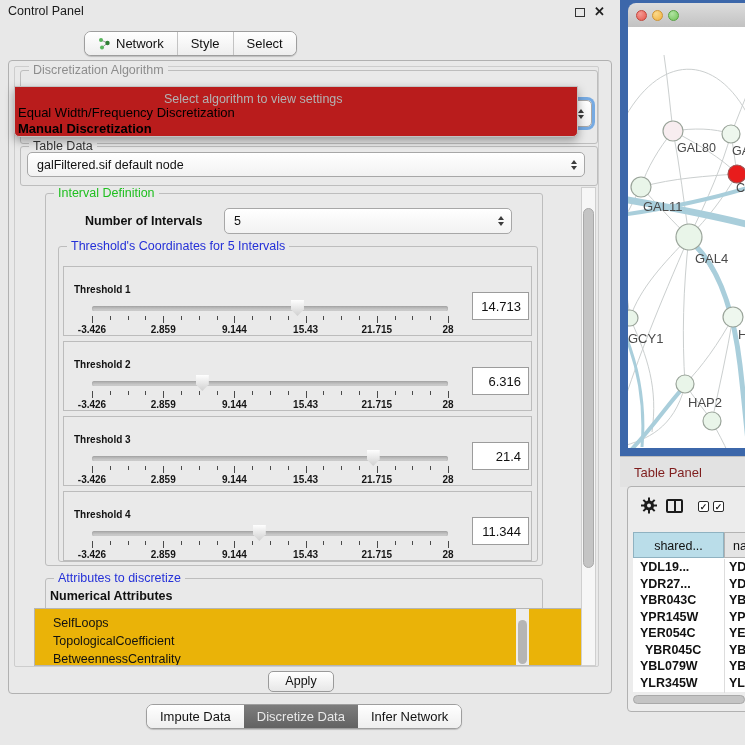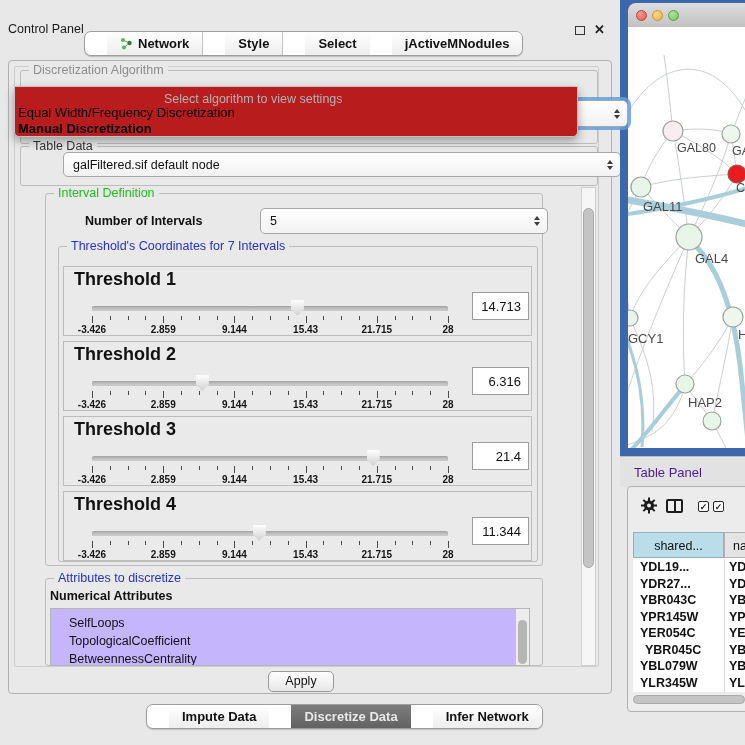--- a/index.html
+++ b/index.html
@@ -6,42 +6,42 @@
   body{width:745px;height:745px;position:relative;overflow:hidden;background:#e8e8e8;
        font-family:"Liberation Sans",sans-serif;color:#111;}
   .abs{position:absolute;}
   
   .groupbox{position:absolute;border:1px solid #bdbdbd;border-radius:3px;box-sizing:border-box;}
   .group-title{position:absolute;top:-8px;left:8px;background:#e8e8e8;padding:0 4px;font-size:12.5px;white-space:nowrap;}
   .panelframe{position:absolute;border:1px solid #b1b1b1;border-radius:4px;box-sizing:border-box;}
   
   .seg-bar{position:absolute;display:flex;border:1px solid #9e9e9e;border-radius:7px;overflow:hidden;
            background:#fff;box-shadow:0 1px 1px rgba(0,0,0,.18);}
-  .seg{padding:0 13px;line-height:23px;height:23px;font-size:13px;font-weight:700;color:#111;
-       background:linear-gradient(#ffffff,#eeeeee);display:flex;align-items:center;gap:5px;white-space:nowrap;margin-left:22px;}
+  .seg{padding:0 13px;line-height:23px;height:23px;font-size:13px;font-weight:400;color:#111;
+       background:linear-gradient(#ffffff,#eeeeee);display:flex;align-items:center;gap:5px;white-space:nowrap;}
   .seg-sel{background:linear-gradient(#7d7d7d,#626262);color:#e9e9e9;}
   .seg-sep{width:1px;background:#c3c3c3;}
   .net-ic{display:inline-flex;width:13px;height:13px;}
   
   .combo{position:absolute;background:linear-gradient(#ffffff,#f2f2f2);border:1px solid #a7a7a7;border-radius:5px;
          font-size:12.5px;color:#111;display:flex;align-items:center;padding:0 24px 0 9px;box-sizing:border-box;
-         box-shadow:inset 0 1px 0 #fff;margin-left:36px;}
+         box-shadow:inset 0 1px 0 #fff;}
   .stepper{position:absolute;right:7px;top:50%;transform:translateY(-50%);display:flex;flex-direction:column;gap:2px;}
   .arr-up{width:0;height:0;border-left:3.5px solid transparent;border-right:3.5px solid transparent;border-bottom:4.5px solid #3c3c3c;}
   .arr-dn{width:0;height:0;border-left:3.5px solid transparent;border-right:3.5px solid transparent;border-top:4.5px solid #3c3c3c;}
   .focus-ring{box-shadow:0 0 0 3px rgba(97,159,224,.85), inset 0 1px 0 #fff;}
   
   .popup{position:absolute;background:#b91c1c;border:1px solid #c2c2c2;border-radius:0 0 5px 5px;
          box-shadow:0 4px 10px rgba(0,0,0,.35);z-index:30;box-sizing:border-box;}
   .popup-prompt{position:absolute;left:149px;top:5px;color:#b3b3b3;font-size:12.5px;}
   .popup-opt{position:relative;font-size:13px;color:#000;line-height:16px;padding-left:3px;}
   .popup-opt.first{font-weight:700;}
   
   .th-panel{position:absolute;left:0;width:469px;height:70px;border:1px solid #bcbcbc;background:#eaeaea;box-sizing:border-box;}
-  .th-label{position:absolute;left:10px;top:2px;font-size:18px;font-weight:700;}
+  .th-label{position:absolute;left:10px;top:17px;font-size:10px;font-weight:700;}
   .sl-track{position:absolute;left:28px;top:39px;width:356px;height:5px;border-radius:3px;
             background:linear-gradient(#a6a6a6,#d6d6d6);box-shadow:inset 0 0 1px #878787;}
   .sl-thumb{position:absolute;width:13px;height:16px;top:33px;background:linear-gradient(#fefefe,#d0d0d0);
             clip-path:polygon(0 0,100% 0,100% 58%,50% 100%,0 58%);filter:drop-shadow(0 0 0.7px #666);}
   .tick{position:absolute;width:1px;background:#4a4a4a;}
   .tick.major{top:49px;height:7px;}
   .tick.minor{top:49px;height:4px;}
   .tick-lab{position:absolute;top:57px;width:44px;text-align:center;font-size:10px;font-weight:600;color:#151515;}
   .val-box{position:absolute;left:408px;top:25px;width:57px;height:28px;background:#fff;border:1px solid #9c9c9c;
            font-size:13px;text-align:right;line-height:27px;padding-right:7px;box-sizing:border-box;}
@@ -58,21 +58,21 @@
   .tbl-row{position:absolute;left:0;width:113px;height:16.5px;}
   .tbl-cell{position:absolute;top:0;height:16.5px;font-size:12.5px;line-height:16.5px;overflow:hidden;white-space:nowrap;box-sizing:border-box;font-weight:bold;}
   .hdr-cell{position:absolute;top:0;height:26px;line-height:26px;font-size:12.5px;text-align:center;box-sizing:border-box;overflow:hidden;white-space:nowrap;}
   .cb-ic{position:absolute;width:11px;height:11px;border:1.5px solid #2a2a2a;border-radius:2px;font-size:9px;line-height:10px;
          font-weight:700;text-align:center;color:#1a1a1a;background:#fff;box-sizing:border-box;}
 </style>
 </head>
 <body>
 
 <div class="abs" style="left:0;top:0;width:620px;height:745px;">
-  <div class="abs" style="left:0;top:18px;width:620px;height:22px;">
+  <div class="abs" style="left:0;top:0;width:620px;height:22px;">
     <span class="abs" style="left:8px;top:4px;font-size:12.5px;color:#1a1a1a;">Control Panel</span>
     <span class="abs" style="left:575px;top:8px;width:10px;height:9px;border:1.5px solid #333;box-sizing:border-box;"></span>
     <span class="abs" style="left:594px;top:4px;font-size:13px;font-weight:700;color:#222;">✕</span>
   </div>
 
   <div class="seg-bar" id="top-tabs" style="left:84px;top:31px;height:23px;">
       <div class="seg">
         <span class="net-ic">
           <svg width="13" height="13" viewBox="0 0 13 13">
             <path d="M3,3 L9.5,6 L4,10.5" stroke="#9a9a9a" stroke-width="1" fill="none"></path>
@@ -84,23 +84,20 @@
         <span>Network</span>
       </div>
       <span class="seg-sep"></span>
       <div class="seg">
         <span>Style</span>
       </div>
       <span class="seg-sep"></span>
       <div class="seg">
         <span>Select</span>
       </div>
-      <div class="seg">
-        <span>jActiveMNodules</span>
-      </div>
     </div>
 
   <div class="panelframe" style="left:8px;top:60px;width:604px;height:634px;background:#e9e9e9;"></div>
   <div class="panelframe" style="left:14px;top:66px;width:585px;height:601px;border-color:#cdcdcd;border-radius:2px;"></div>
 
   <div class="groupbox" style="left:20px;top:70px;width:578px;height:74px;">
     <span class="group-title" style="color:#8d8d8d;background:#e9e9e9;">Discretization Algorithm</span>
   </div>
 
   <div class="combo focus-ring" style="left:27px;top:100px;width:565px;height:27px;z-index:5;">
@@ -135,21 +132,21 @@
   <span class="abs" style="left:85px;top:214px;font-size:12.5px;font-weight:700;">Number of Intervals</span>
   <div class="combo" style="left:224px;top:208px;width:288px;height:26px;">
     <span>5</span>
     <span class="stepper">
         <span class="arr-up"></span>
         <span class="arr-dn"></span>
       </span>
   </div>
 
   <div class="groupbox" style="left:58px;top:246px;width:480px;height:316px;">
-    <span class="group-title" style="color:#2430d8;background:#e9e9e9;">Threshold's Coordinates for 7 Intervals</span>
+    <span class="group-title" style="color:#2430d8;background:#e9e9e9;">Threshold's Coordinates for 5 Intervals</span>
   </div>
   <div class="abs" id="threshold-rows" style="left:63px;top:266px;width:469px;height:295px;">
       <div class="th-panel" style="top: 0px;">
         <div class="th-label">Threshold 1</div>
         <div class="sl-track"></div>
         <div class="tick major" style="left: 28px;"></div>
         <div class="tick minor" style="left: 45.8px;"></div>
         <div class="tick minor" style="left: 63.6px;"></div>
         <div class="tick minor" style="left: 81.4px;"></div>
         <div class="tick major" style="left: 99.2px;"></div>
@@ -276,21 +273,21 @@
         <div class="tick-lab" style="left: 362px;">28</div>
         <div class="sl-thumb" style="left: 188.818px;"></div>
         <div class="val-box">11.344</div>
       </div>
     </div>
 
   <div class="groupbox" style="left:45px;top:578px;width:498px;height:88px;">
     <span class="group-title" style="color:#2430d8;background:#e9e9e9;">Attributes to discretize</span>
   </div>
   <span class="abs" style="left:50px;top:589px;font-size:12.5px;font-weight:700;">Numerical Attributes</span>
-  <div class="abs" id="attr-list" style="left:50px;top:608px;width:480px;height:58px;background:#c4b5fd;border:1px solid #b5b5b5;box-sizing:border-box;overflow:hidden;">
+  <div class="abs" id="attr-list" style="left:34px;top:608px;width:562px;height:58px;background:#eab308;border:1px solid #b5b5b5;box-sizing:border-box;overflow:hidden;">
       <div class="list-item" style="top: 7px;">SelfLoops</div>
       <div class="list-item" style="top: 25px;">TopologicalCoefficient</div>
       <div class="list-item" style="top: 43px;">BetweennessCentrality</div>
     </div>
   <div class="sb-track" style="left:516px;top:609px;width:13px;height:56px;border:none;background:#ededed;"></div>
   <div class="sb-thumb" style="left:518px;top:620px;width:9px;height:44px;background:#b5b5b5;border:none;"></div>
 
   <div class="sb-track" style="left:581px;top:187px;width:15px;height:479px;"></div>
   <div class="sb-thumb" style="left:583px;top:208px;width:11px;height:360px;"></div>
 
@@ -363,21 +360,21 @@
         <text x="15" y="184" font-size="13" fill="#4a4a4a" font-family="&quot;Liberation Sans&quot;, sans-serif">GAL11</text>
         <text x="67" y="236" font-size="13" fill="#4a4a4a" font-family="&quot;Liberation Sans&quot;, sans-serif">GAL4</text>
         <text x="0" y="316" font-size="13" fill="#4a4a4a" font-family="&quot;Liberation Sans&quot;, sans-serif">GCY1</text>
         <text x="110" y="312" font-size="13" fill="#4a4a4a" font-family="&quot;Liberation Sans&quot;, sans-serif">H</text>
         <text x="60" y="380" font-size="13" fill="#4a4a4a" font-family="&quot;Liberation Sans&quot;, sans-serif">HAP2</text>
       </svg>
   </div>
 </div>
 
 <div class="abs" style="left:620px;top:456px;width:125px;height:30px;border-top:1px solid #bdbdbd;background:#e2e2e2;">
-  <span class="abs" style="left:14px;top:8px;font-size:13px;color:#4c1d95;">Table Panel</span>
+  <span class="abs" style="left:14px;top:8px;font-size:13px;color:#7f1d1d;">Table Panel</span>
 </div>
 
 <div class="panelframe" style="left:627px;top:486px;width:124px;height:226px;background:#ececec;">
 
   <span class="abs" style="left:12px;top:10px;">
     <svg width="18" height="17" viewBox="0 0 18 17">
       <g fill="#1c1c1c">
         <rect x="8" y="0.5" width="2" height="4"></rect>
         <rect x="8" y="0.5" width="2" height="4" transform="rotate(45 9 8.5)"></rect>
         <rect x="8" y="0.5" width="2" height="4" transform="rotate(90 9 8.5)"></rect>

